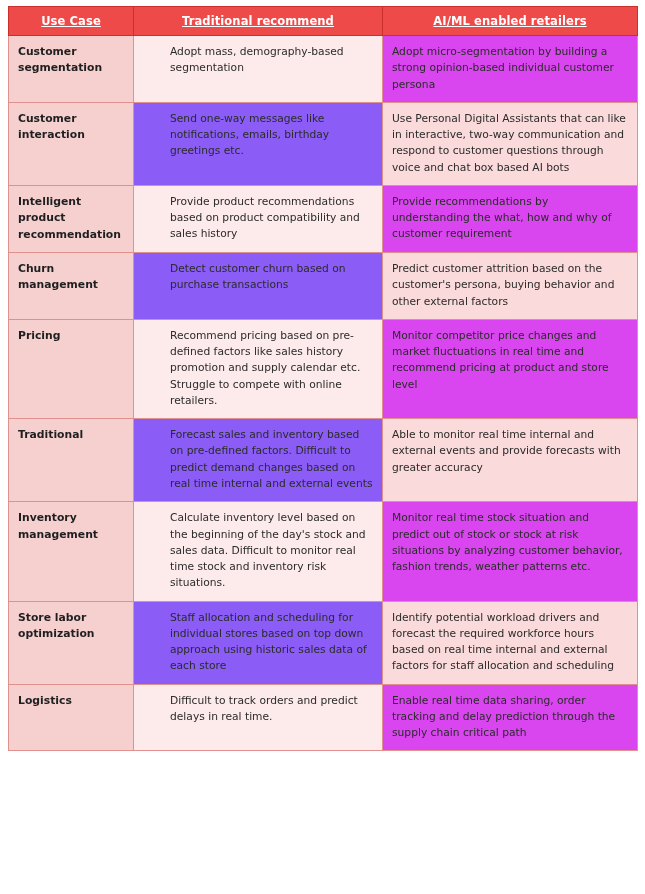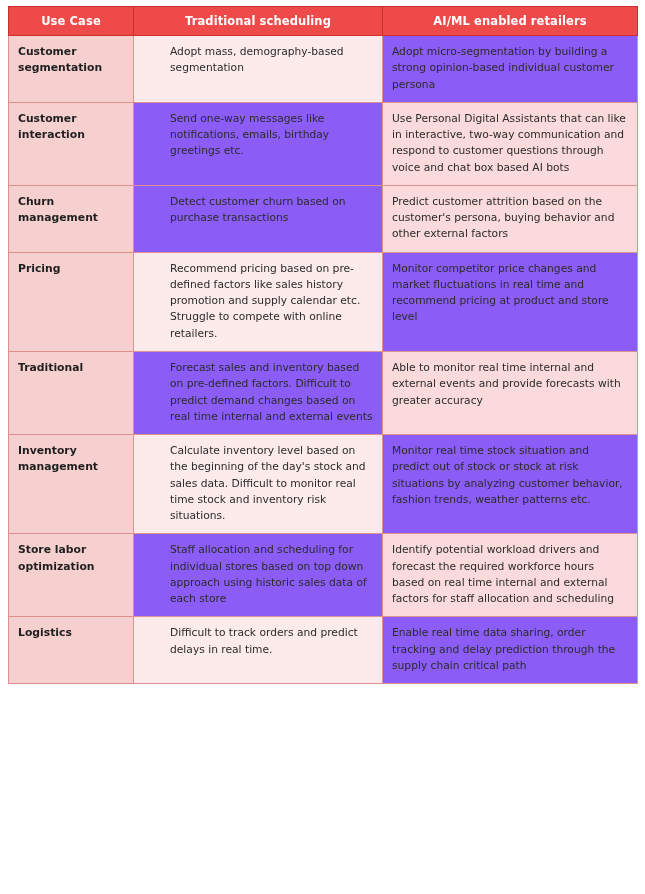--- a/index.html
+++ b/index.html
@@ -30,72 +30,78 @@
 
   thead th {
     background: #ef4a4a;
     color: #ffffff;
     font-size: 11.5px;
     font-weight: bold;
     text-align: center;
     padding: 7px 4px 7px 4px;
     border: 1px solid #c9302c;
     letter-spacing: 0.1px;
+    text-decoration: underline;
   }
   tbody td {
     border: 1px solid #e0918f;
     vertical-align: top;
     font-size: 10.7px;
     line-height: 1.52;
     padding: 8px 9px 9px 9px;
     color: #2b2b2b;
   }
   tbody td.usecase {
     background: #f6cfcf;
     color: #1f1f1f;
     font-weight: bold;
     font-size: 10.8px;
   }
   tbody td.trad {
     background: #fdeaea;
     padding-left: 36px;
   }
   tbody td.aiml {
-    background: #8b5cf6;
+    background: #d946ef;
   }
   tbody tr.alt td.trad { background: #8b5cf6; }
   tbody tr.alt td.aiml { background: #fadada; }
 </style>
 </head>
 <body>
 
 <div class="table-wrap">
   <table class="comparison">
     <colgroup>
       <col class="c0">
         <col class="c1">
         <col class="c2">
     </colgroup>
     <thead>
       <tr>
         <th>Use Case</th>
-        <th>Traditional scheduling</th>
+        <th>Traditional recommend</th>
         <th>AI/ML enabled retailers</th>
       </tr>
     </thead>
     <tbody>
       <tr>
         <td class="usecase">Customer segmentation</td>
         <td class="trad">Adopt mass, demography-based segmentation</td>
         <td class="aiml">Adopt micro-segmentation by building a strong opinion-based individual customer persona</td>
       </tr>
       <tr class="alt">
         <td class="usecase">Customer interaction</td>
         <td class="trad">Send one-way messages like notifications, emails, birthday greetings etc.</td>
         <td class="aiml">Use Personal Digital Assistants that can like in interactive, two-way communication and respond to customer questions through voice and chat box based AI bots</td>
+      </tr>
+      <tr>
+        <td class="usecase">Intelligent product recommendation</td>
+        <td class="trad">Provide product recommendations based on product compatibility and sales history</td>
+        <td class="aiml">Provide recommendations by understanding the what, how and why of customer requirement</td>
       </tr>
       <tr class="alt">
         <td class="usecase">Churn management</td>
         <td class="trad">Detect customer churn based on purchase transactions</td>
         <td class="aiml">Predict customer attrition based on the customer's persona, buying behavior and other external factors</td>
       </tr>
       <tr>
         <td class="usecase">Pricing</td>
         <td class="trad">Recommend pricing based on pre-defined factors like sales history promotion and supply calendar etc. Struggle to compete with online retailers.</td>
         <td class="aiml">Monitor competitor price changes and market fluctuations in real time and recommend pricing at product and store level</td>

